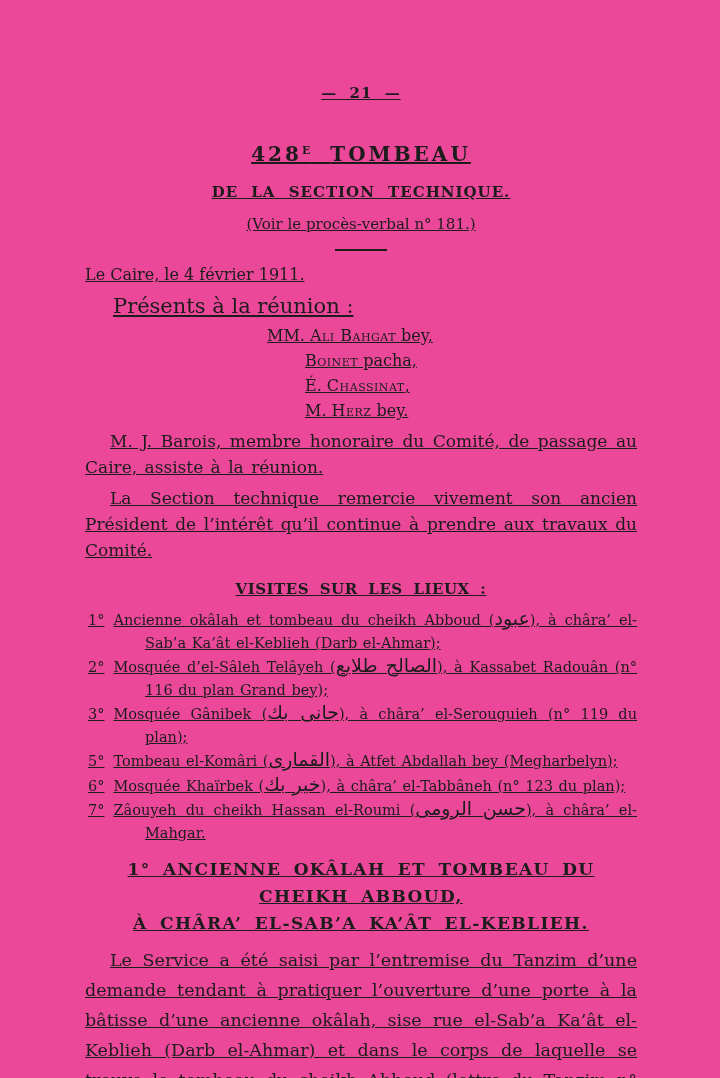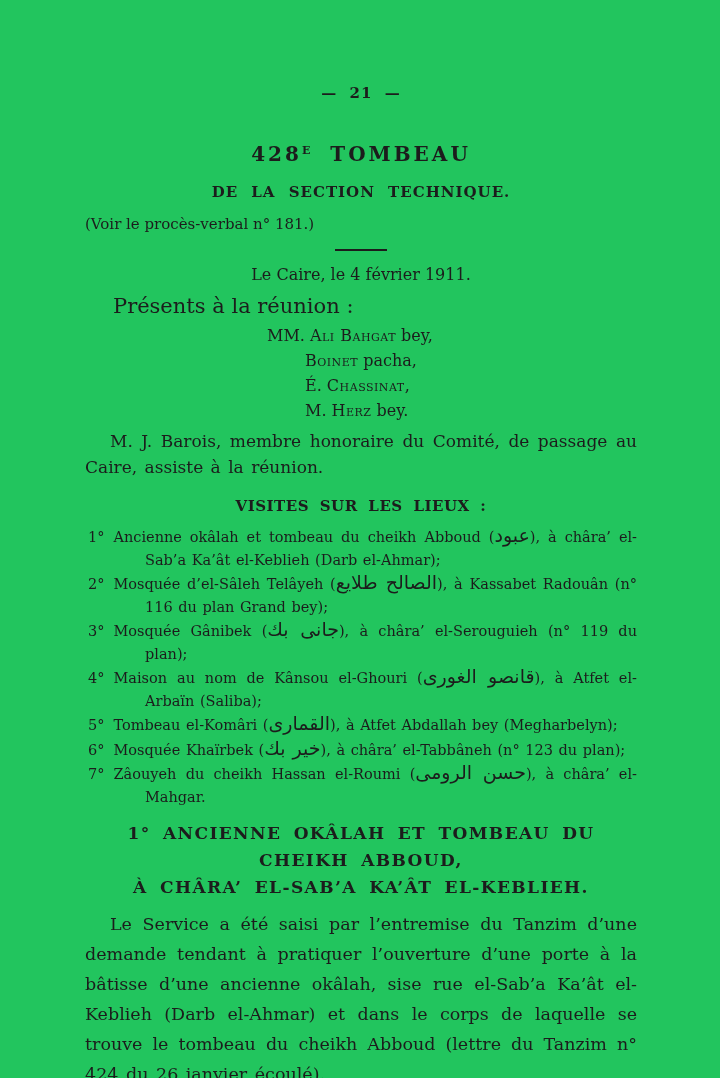--- a/index.html
+++ b/index.html
@@ -4,24 +4,25 @@
 <style>
   html, body {
     margin: 0;
     padding: 0;
     background: #ffffff;
   }
   .page {
     position: relative;
     width: 720px;
     height: 1078px;
-    background: #22c55e;
+    background: #ec4899;
     font-family: "DejaVu Serif", "Liberation Serif", serif;
     color: #1c1c1c;
     overflow: hidden;
+    text-decoration: underline;
   }
   .content {
     padding: 0 83px 0 85px;
   }
   .pagenum {
     padding-top: 84px;
     text-align: center;
     font-size: 15px;
     font-weight: bold;
     letter-spacing: 1px;
@@ -43,32 +44,32 @@
   .subtitle {
     margin: 17px 0 0 0;
     text-align: center;
     font-size: 15px;
     font-weight: bold;
     letter-spacing: 1px;
     word-spacing: 7px;
   }
   .reference {
     margin-top: 14px;
-    text-align: left;
+    text-align: center;
     font-size: 15px;
   }
   .rule {
     width: 52px;
     border: none;
     border-top: 2px solid #1c1c1c;
     margin: 16px auto 0 auto;
   }
   .dateline {
     margin-top: 14px;
-    text-align: center;
+    text-align: left;
     font-size: 16px;
   }
   .presents-label {
     margin-top: 10px;
     margin-left: 28px;
     font-size: 21px;
   }
   .attendees {
     margin-top: 5px;
     margin-left: 182px;
@@ -147,28 +148,28 @@
     <div class="presents-label">Présents à la réunion :</div>
 
     <div class="attendees">
       <div class="attendee first"><span>MM. </span><span class="sc">Ali Bahgat</span><span> bey,</span></div>
       <div class="attendee cont"><span></span><span class="sc">Boinet</span><span> pacha,</span></div>
       <div class="attendee cont"><span>É. </span><span class="sc">Chassinat</span><span>,</span></div>
       <div class="attendee cont"><span>M. </span><span class="sc">Herz</span><span> bey.</span></div>
     </div>
 
     <p class="body-para">M. J. Barois, membre honoraire du Comité, de passage au Caire, assiste à la réunion.</p>
+    <p class="body-para">La Section technique remercie vivement son ancien Président de l’intérêt qu’il continue à prendre aux travaux du Comité.</p>
 
     <div class="visites-heading">VISITES SUR LES LIEUX :</div>
 
     <div class="visites-list">
       <div class="visite-item"><span class="num">1°</span><span>Ancienne okâlah et tombeau du cheikh Abboud (</span><span class="arabic" dir="rtl">عبود</span><span>), à châra’ el-Sab’a Ka’ât el-Keblieh (Darb el-Ahmar);</span></div>
       <div class="visite-item"><span class="num">2°</span><span>Mosquée d’el-Sâleh Telâyeh (</span><span class="arabic" dir="rtl">الصالح طلايع</span><span>), à Kassabet Radouân (n° 116 du plan Grand bey);</span></div>
       <div class="visite-item"><span class="num">3°</span><span>Mosquée Gânibek (</span><span class="arabic" dir="rtl">جانى بك</span><span>), à châra’ el-Serouguieh (n° 119 du plan);</span></div>
-      <div class="visite-item"><span class="num">4°</span><span>Maison au nom de Kânsou el-Ghouri (</span><span class="arabic" dir="rtl">قانصو الغورى</span><span>), à Atfet el-Arbaïn (Saliba);</span></div>
       <div class="visite-item"><span class="num">5°</span><span>Tombeau el-Komâri (</span><span class="arabic" dir="rtl">القمارى</span><span>), à Atfet Abdallah bey (Megharbelyn);</span></div>
       <div class="visite-item"><span class="num">6°</span><span>Mosquée Khaïrbek (</span><span class="arabic" dir="rtl">خير بك</span><span>), à châra’ el-Tabbâneh (n° 123 du plan);</span></div>
       <div class="visite-item"><span class="num">7°</span><span>Zâouyeh du cheikh Hassan el-Roumi (</span><span class="arabic" dir="rtl">حسن الرومى</span><span>), à châra’ el-Mahgar.</span></div>
     </div>
 
     <div class="section-heading">
       <div>1° ANCIENNE OKÂLAH ET TOMBEAU DU CHEIKH ABBOUD,</div>
       <div>À CHÂRA’ EL-SAB’A KA’ÂT EL-KEBLIEH.</div>
     </div>
 

